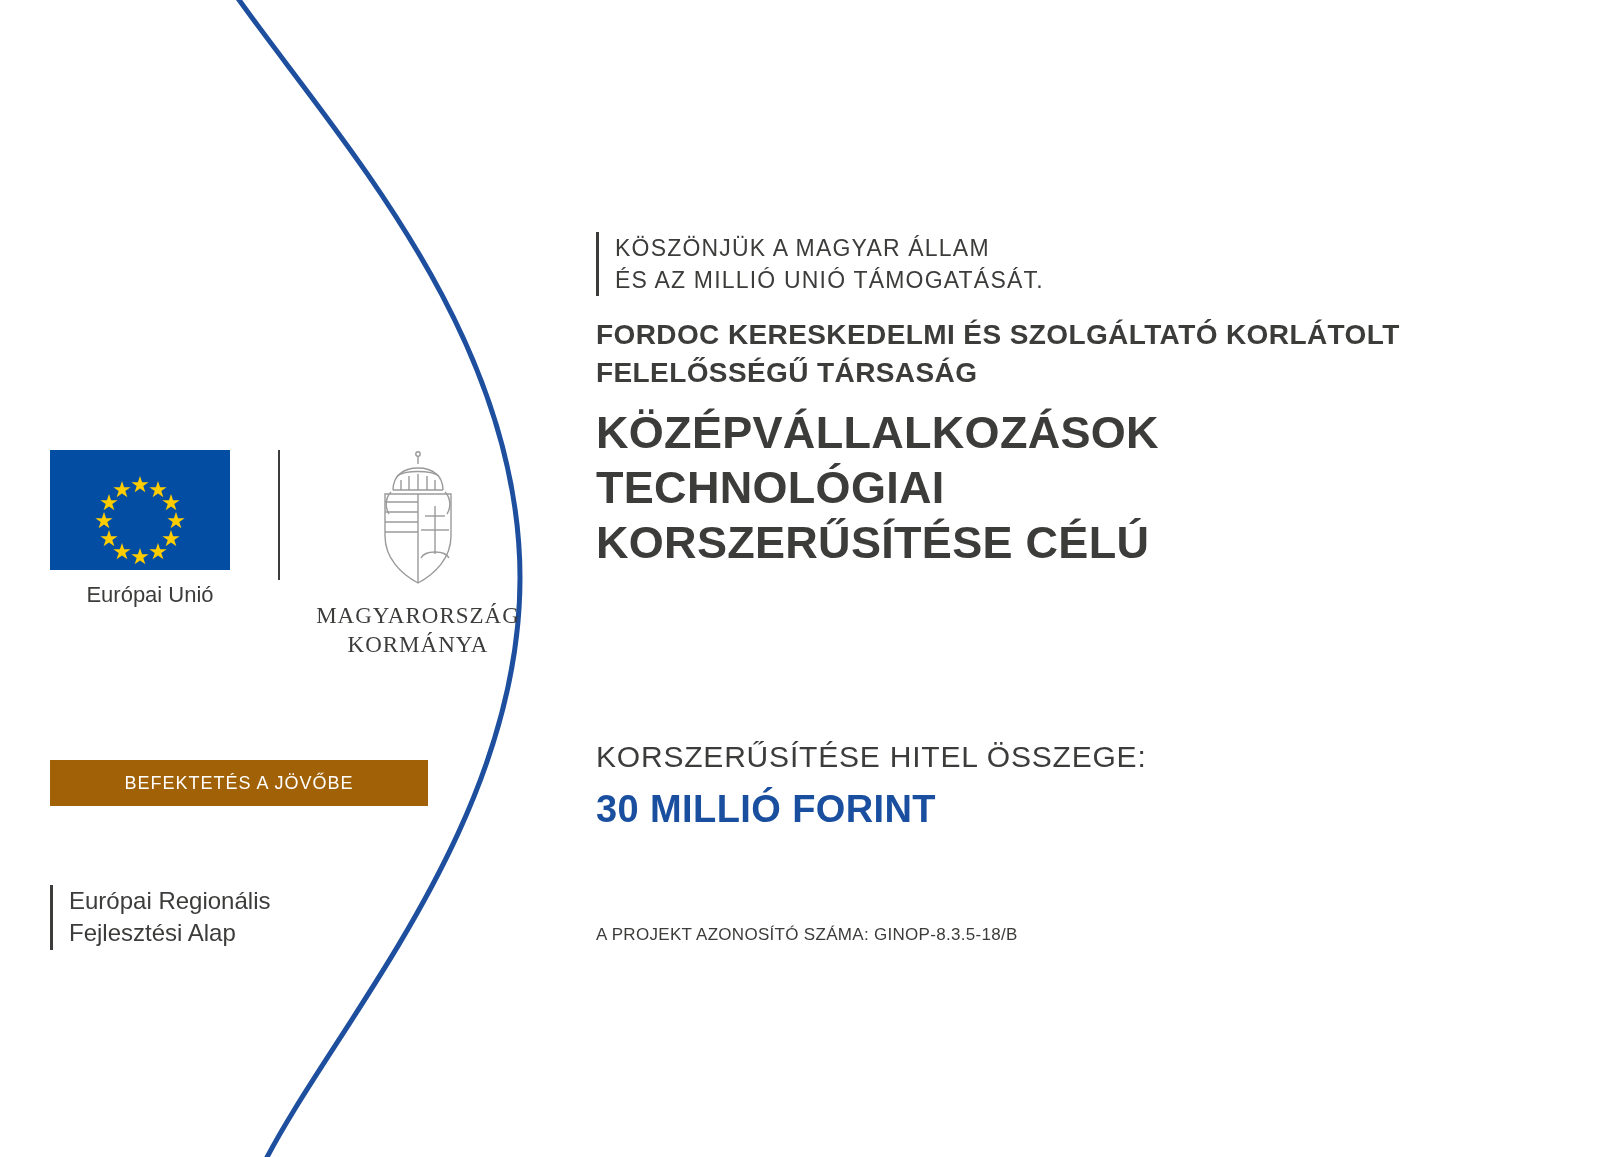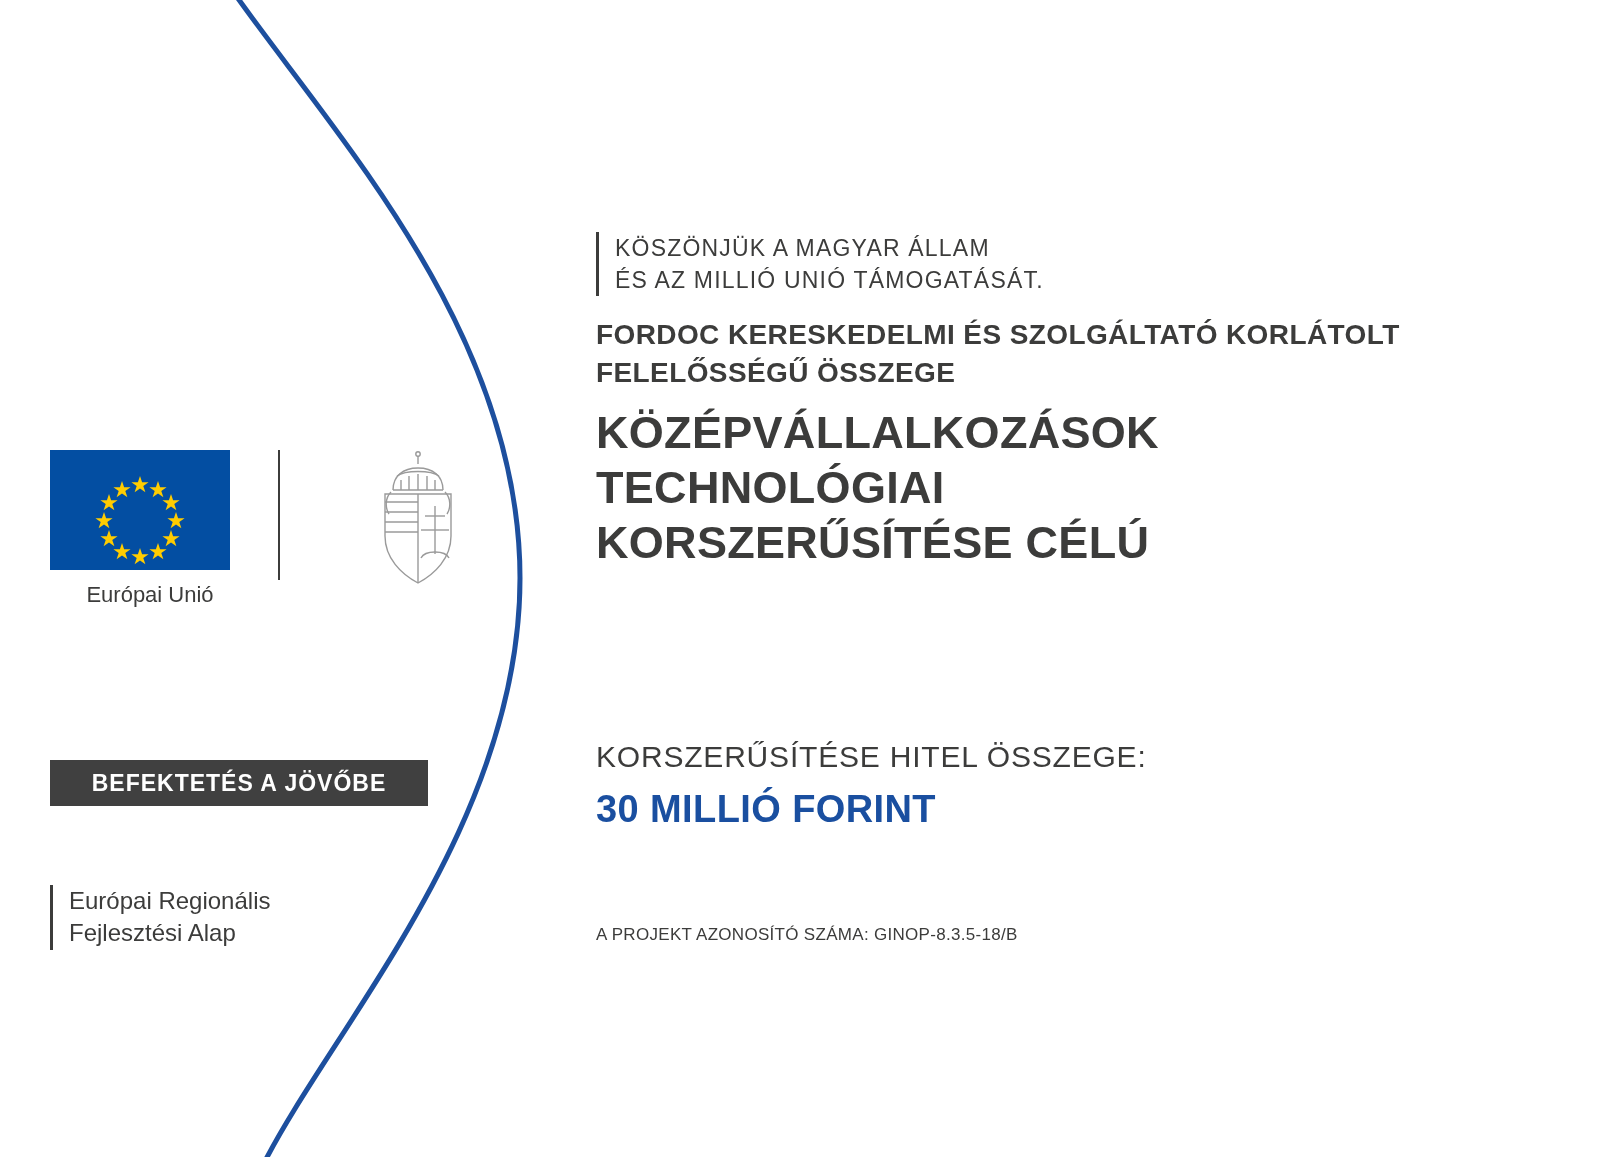--- a/index.html
+++ b/index.html
@@ -111,24 +111,24 @@
   }
   .coa-caption span { display: block; }
 
   
   .badge {
     position: absolute;
     left: 50px;
     top: 760px;
     width: 378px;
     height: 46px;
-    background: #404040;
+    background: #a16207;
     color: #fff;
-    font-size: 23px;
-    font-weight: 700;
+    font-size: 18px;
+    font-weight: 400;
     letter-spacing: 1px;
     display: flex;
     align-items: center;
     justify-content: center;
   }
 
   
   .erdf {
     position: absolute;
     left: 50px;
@@ -287,20 +287,24 @@
 
             <path d="M55 44 L55 133"></path>
 
             <path d="M72 56 L72 104"></path>
             <path d="M62 66 L82 66"></path>
             <path d="M58 80 L86 80"></path>
             <path d="M58 108 C62 100 82 100 86 108"></path>
           </g>
         </svg>
       </div>
+      <div class="coa-caption">
+        <span>MAGYARORSZÁG</span>
+        <span>KORMÁNYA</span>
+      </div>
     </div>
   </div>
 
   <div class="badge">BEFEKTETÉS A JÖVŐBE</div>
 
   <div class="erdf">
     <div class="erdf-bar"></div>
     <div class="erdf-text">
       <span>Európai Regionális</span>
       <span>Fejlesztési Alap</span>
@@ -313,21 +317,21 @@
   <div class="thanks">
     <div class="thanks-bar"></div>
     <div class="thanks-text">
       <span>KÖSZÖNJÜK A MAGYAR ÁLLAM</span>
       <span>ÉS AZ MILLIÓ UNIÓ TÁMOGATÁSÁT.</span>
     </div>
   </div>
 
   <div class="company">
     <span>FORDOC KERESKEDELMI ÉS SZOLGÁLTATÓ KORLÁTOLT</span>
-    <span>FELELŐSSÉGŰ ÖSSZEGE</span>
+    <span>FELELŐSSÉGŰ TÁRSASÁG</span>
   </div>
 
   <div class="project-title">
     <span>KÖZÉPVÁLLALKOZÁSOK</span>
     <span>TECHNOLÓGIAI</span>
     <span>KORSZERŰSÍTÉSE CÉLÚ</span>
   </div>
 
   <div class="amount-label">KORSZERŰSÍTÉSE HITEL ÖSSZEGE:</div>
   <div class="amount-value">30 MILLIÓ FORINT</div>

